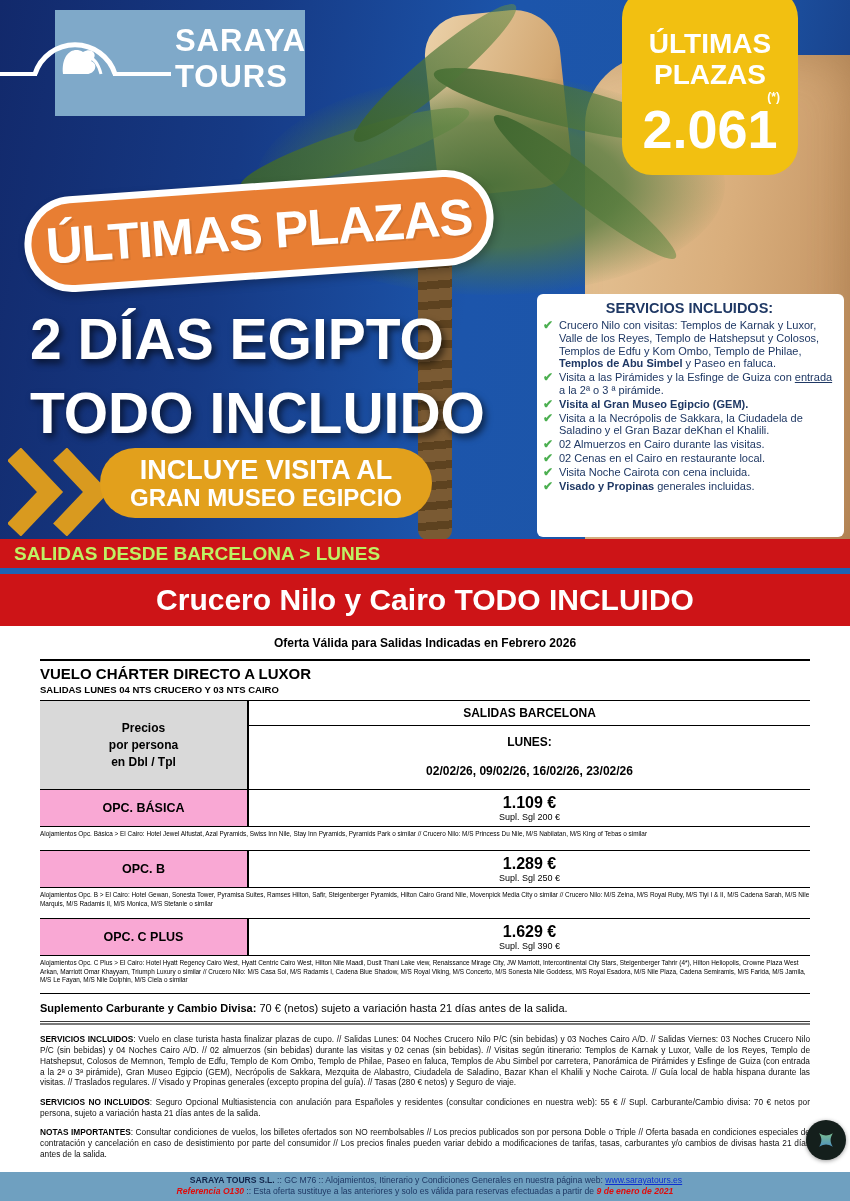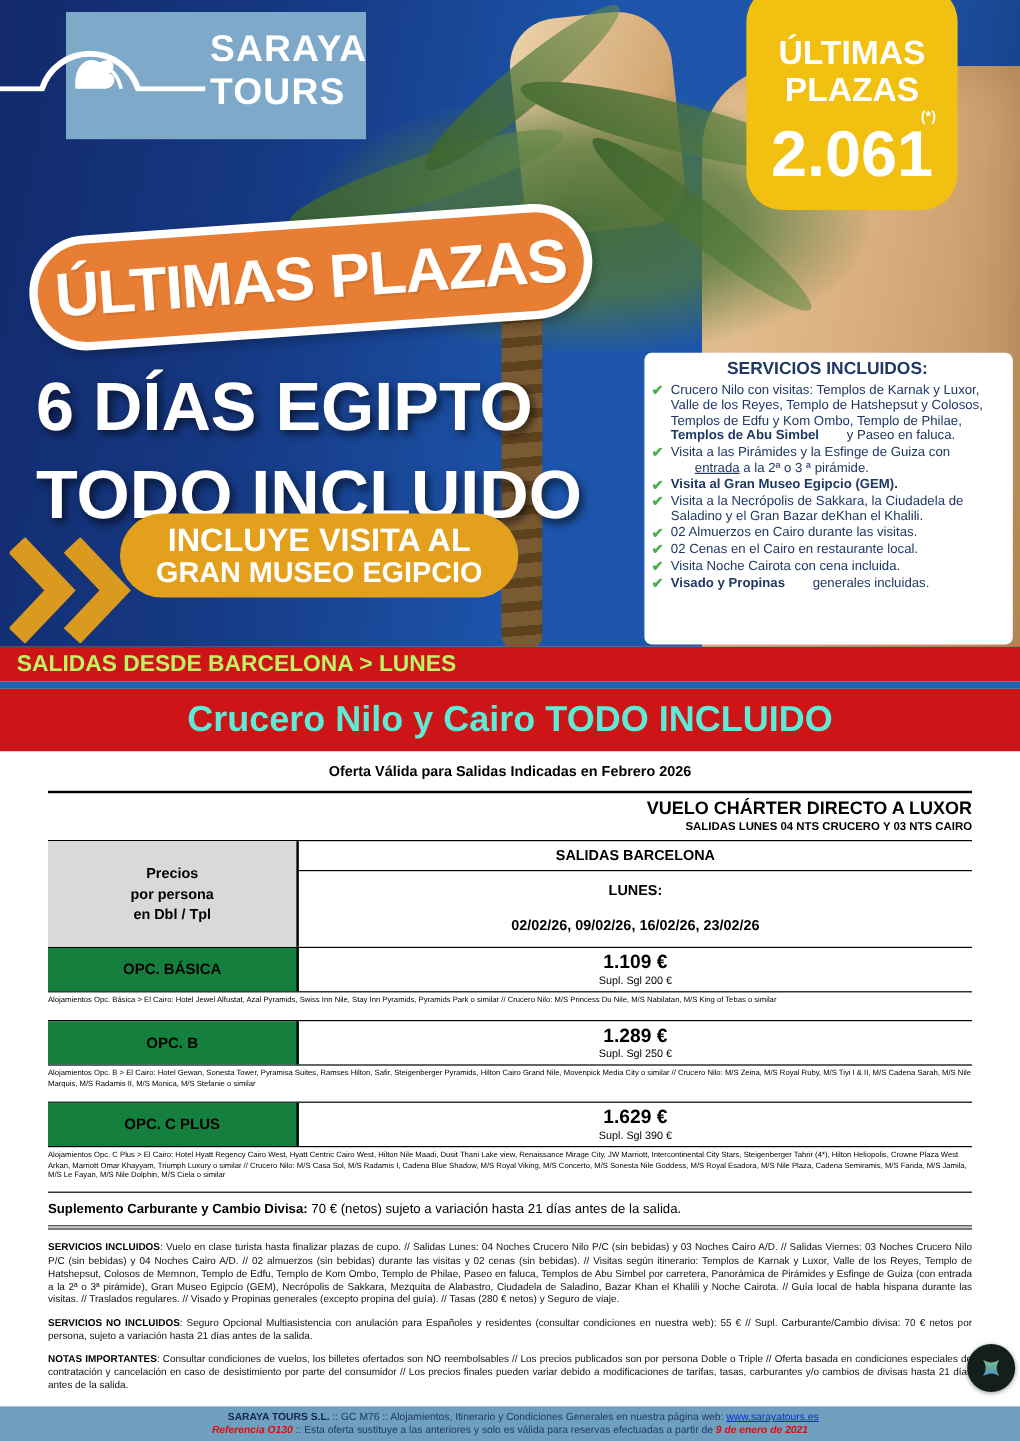--- a/index.html
+++ b/index.html
@@ -65,62 +65,62 @@
   .ribbon span {
     color:#fff; font-weight:bold; font-size:51px; letter-spacing:-1px;
     text-shadow:2px 2px 0 rgba(0,0,0,.08);
   }
 
   .headline { position:absolute; left:30px; top:302px; color:#fff; font-weight:bold;
     text-shadow:3px 4px 7px rgba(0,0,0,.6); line-height:74px; font-size:57px; letter-spacing:0; }
 
   .chevrons { position:absolute; left:8px; top:448px; }
   .gold-pill {
-    position:absolute; left:100px; top:428px; width:332px; height:70px;
+    position:absolute; left:100px; top:448px; width:332px; height:70px;
     background:#e2a01c; border-radius:38px; color:#fff; text-align:center;
     display:flex; flex-direction:column; justify-content:center;
   }
   .gp-l1 { font-size:27px; font-weight:bold; line-height:29px; }
   .gp-l2 { font-size:24px; font-weight:bold; line-height:26px; }
 
   .svc-box {
     position:absolute; left:537px; top:294px; width:307px; height:243px;
     background:#fff; border-radius:6px; padding:6px 8px 4px 6px; overflow:hidden;
   }
   .svc-title { text-align:center; color:#1f3864; font-weight:bold; font-size:14.5px; margin-bottom:3px; }
   .svc-item { display:flex; color:#1f3864; font-size:11px; line-height:12.8px; margin-bottom:1px; }
   .check { color:#4caf50; font-weight:bold; font-size:12px; width:16px; flex:0 0 16px; line-height:12.8px; }
   .svc-text { flex:1; }
-  .svc-text .u { text-decoration:underline;margin-left:20px; }
+  .svc-text .u { text-decoration:underline; }
 
   
   .band1 { height:29px; background:#cd1417; color:#bef264; font-weight:bold; font-size:19px;
     line-height:29px; padding-left:14px; }
   .blue-stripe { height:6px; background:#1e63b5; }
-  .band2 { height:52px; background:#cd1417; color:#5eead4; font-weight:bold; font-size:30px;
+  .band2 { height:52px; background:#cd1417; color:#ffffff; font-weight:bold; font-size:30px;
     display:flex; align-items:center; justify-content:center; }
   .offer-line { height:33px; display:flex; align-items:center; justify-content:center;
     color:#000; font-weight:bold; font-size:12px; }
 
   
   .table-wrap { margin:0 40px; color:#000; }
-  .t-header { border-top:2px solid #000; text-align:right; padding-top:3px; padding-bottom:4px; }
+  .t-header { border-top:2px solid #000; text-align:left; padding-top:3px; padding-bottom:4px; }
   .t-title { font-weight:bold; font-size:15px; line-height:19px; }
   .t-subtitle { font-weight:bold; font-size:9.5px; line-height:13px; }
   .t-main { display:grid; grid-template-columns:209px 1fr; border-top:1.5px solid #000; border-bottom:1.5px solid #000; height:90px; }
   .t-left { background:#d9d9d9; border-right:2px solid #000; display:flex; flex-direction:column;
     align-items:center; justify-content:center; font-weight:bold; font-size:12px; line-height:17px; }
   .t-right { display:flex; flex-direction:column; }
   .t-colhead { border-bottom:1.5px solid #000; text-align:center; font-weight:bold; font-size:12px; padding:5px 0; }
   .t-day { text-align:center; font-weight:bold; font-size:12px; margin-top:9px; }
   .t-dates { text-align:center; font-weight:bold; font-size:12px; margin-top:15px; }
 
   .price-row { display:grid; grid-template-columns:209px 1fr; border-top:1.5px solid #000; border-bottom:1.5px solid #000; }
   .price-row.first { border-top:none; }
-  .pr-left { background:#15803d; border-right:2px solid #000; display:flex; align-items:center;
+  .pr-left { background:#f9a8d4; border-right:2px solid #000; display:flex; align-items:center;
     justify-content:center; font-weight:bold; font-size:12.5px; padding:11px 0; }
   .pr-right { display:flex; flex-direction:column; align-items:center; justify-content:center; }
   .pr-price { font-weight:bold; font-size:16px; line-height:18px; }
   .pr-suppl { font-size:9px; line-height:11px; }
   .footnote { font-size:6.4px; line-height:8.4px; color:#000; margin:3px 0 0 0; }
   .gap10 { height:10px; } .gap12 { height:12px; }
 
   .suppl-sect { border-top:1.5px solid #000; margin-top:9px; padding:8px 0 7px 0; font-size:11px; }
   .dbl-rule { height:4px; border-top:1px solid #3a3a3a; border-bottom:2px solid #7a7a7a; }
 
@@ -175,21 +175,21 @@
       <div class="pb-l1">PLAZAS</div>
       <div class="pb-ast">(*)</div>
       <div class="pb-price">2.061</div>
     </div>
 
     <div class="ribbon">
       <span>ÚLTIMAS PLAZAS</span>
     </div>
 
     <div class="headline">
-      <div>6 DÍAS EGIPTO</div>
+      <div>2 DÍAS EGIPTO</div>
       <div>TODO INCLUIDO</div>
     </div>
 
     <div class="chevrons">
       <svg width="102" height="88" viewBox="0 0 102 88">
         <path d="M6 6 L42 44 L6 82" stroke="#d99a1f" stroke-width="19" fill="none" stroke-linecap="butt"></path>
         <path d="M52 6 L88 44 L52 82" stroke="#d99a1f" stroke-width="19" fill="none" stroke-linecap="butt"></path>
       </svg>
     </div>
 

